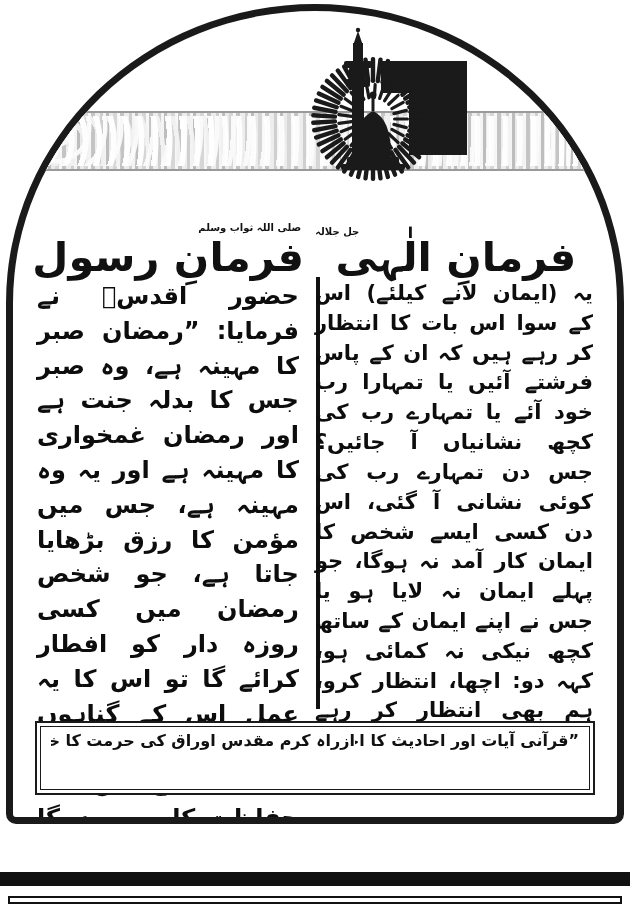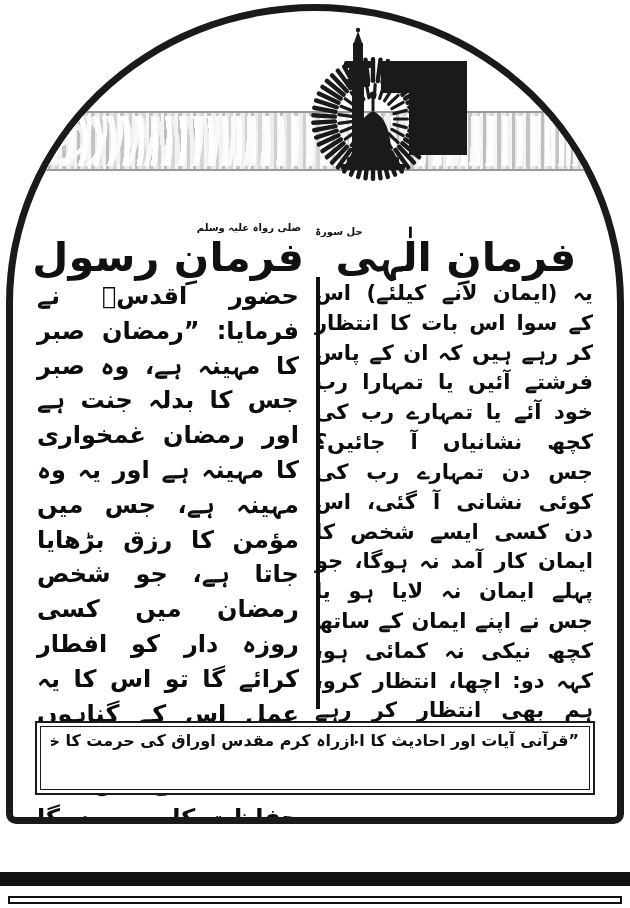--- a/index.html
+++ b/index.html
@@ -408,25 +408,25 @@
           <rect x="49" y="34" width="28" height="7" rx="2"></rect>
           <rect x="58" y="16" width="10" height="19"></rect>
           <path d="M63 4 L67.5 17 L58.5 17 Z"></path>
           <circle cx="63" cy="3" r="2.2"></circle>
         </g>
       </svg>
     </div>
 
     <div class="headings">
       <div class="head-cell head-right">
-        <span class="honorific jalla">جل سورۃ</span>
+        <span class="honorific jalla">جل جلالہ</span>
         <div class="head-title">فرمانِ الٰہی</div>
       </div>
       <div class="head-cell head-left">
-        <span class="honorific saw">صلی رواہ علیہ وسلم</span>
+        <span class="honorific saw">صلی اللہ ثواب وسلم</span>
         <div class="head-title">فرمانِ رسول</div>
       </div>
     </div>
 
     <div class="columns">
       <div class="divider"></div>
 
       <div class="col col-right">
         <div class="body-text">یہ (ایمان لانے کیلئے) اس کے سوا اس بات کا انتظار کر رہے ہیں کہ ان کے پاس فرشتے آئیں یا تمہارا رب خود آئے یا تمہارے رب کی کچھ نشانیاں آ جائیں؟ جس دن تمہارے رب کی کوئی نشانی آ گئی، اس دن کسی ایسے شخص کا ایمان کار آمد نہ ہوگا، جو پہلے ایمان نہ لایا ہو یا جس نے اپنے ایمان کے ساتھ کچھ نیکی نہ کمائی ہو، کہہ دو: اچھا، انتظار کرو، ہم بھی انتظار کر رہے ہیں۔</div>
         <div class="citation">(سورۃ الانعام، آیت: 158)</div>

